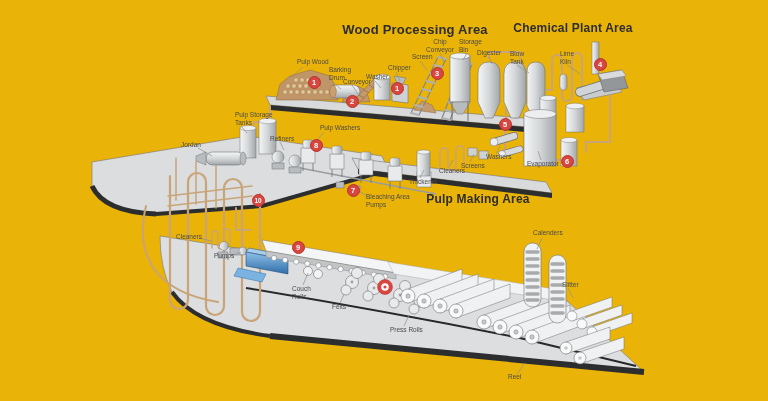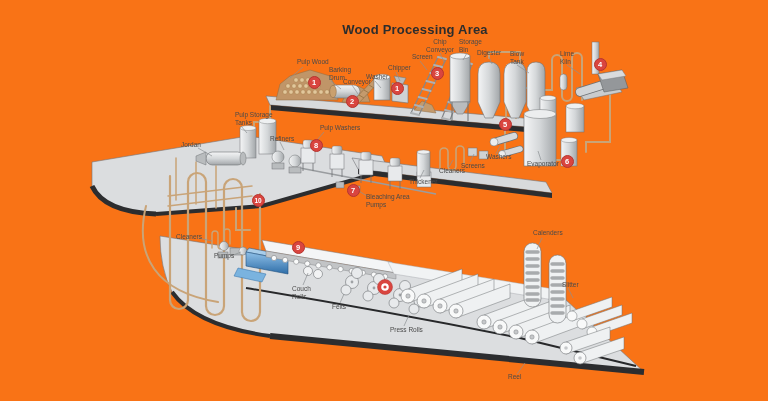--- a/index.html
+++ b/index.html
@@ -1,16 +1,16 @@
 <!DOCTYPE html>
 <html><head>
 <meta charset="utf-8">
 <style>
   html,body{margin:0;padding:0;background:#fff;}
-  .stage{position:relative;width:768px;height:401px;background:#f97316;overflow:hidden;
+  .stage{position:relative;width:768px;height:401px;background:#eab308;overflow:hidden;
          font-family:"Liberation Sans", sans-serif;}
   .stage svg{position:absolute;left:0;top:0;}
   .area-title{position:absolute;font-weight:bold;color:#2d2d2d;text-align:center;
               font-size:13px;letter-spacing:.2px;}
   .area-title.sm{font-size:12px;}
   .lbl{position:absolute;font-size:6.5px;line-height:1.18;color:#4a4a4a;white-space:nowrap;}
   .lbl.wrap{white-space:normal;}
   .lbl.ctr{text-align:center;}
   .marker{position:absolute;width:13px;height:13px;border-radius:50%;background:#d9453f;
           border:0.5px solid #b6342f;color:#fff;font-weight:bold;font-size:7.5px;
@@ -377,20 +377,22 @@
         <path d="M303,285 L308,273"></path>
     <path d="M340,303 L344,294"></path>
         <path d="M404,326 L409,315"></path>
         <path d="M542,238 L537,249"></path>
     <path d="M568,288 L573,298"></path>
         <path d="M517,374 L525,363"></path>
   </g>
 </svg>
 
 <div class="area-title" style="left:330px;top:22px;width:170px;">Wood Processing Area</div>
+<div class="area-title sm" style="left:498px;top:21px;width:150px;">Chemical Plant Area</div>
+<div class="area-title sm" style="left:413px;top:192px;width:130px;">Pulp Making Area</div>
 
 <div class="lbl" style="left:297px;top:58px;">Pulp Wood</div>
 <div class="lbl wrap" style="left:329px;top:66px;width:26px;">Barking Drum</div>
 <div class="lbl" style="left:343px;top:78px;">Conveyor</div>
 <div class="lbl" style="left:366px;top:73px;">Washer</div>
 <div class="lbl" style="left:388px;top:64px;">Chipper</div>
 <div class="lbl" style="left:412px;top:53px;">Screen</div>
 <div class="lbl wrap ctr" style="left:424px;top:38px;width:32px;">Chip Conveyor</div>
 <div class="lbl wrap" style="left:459px;top:38px;width:30px;">Storage Bin</div>
 <div class="lbl" style="left:477px;top:49px;">Digester</div>

